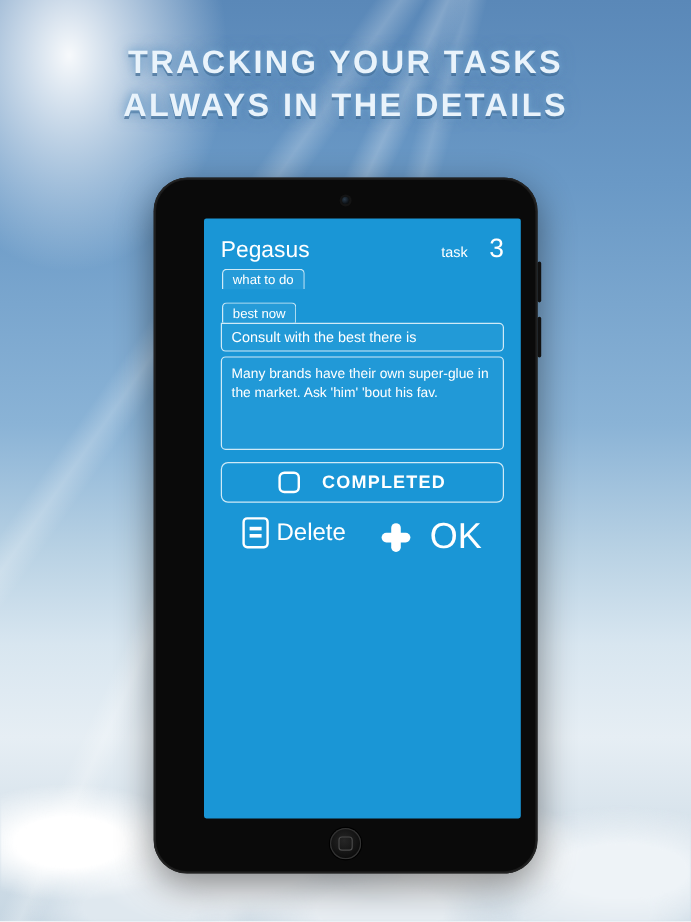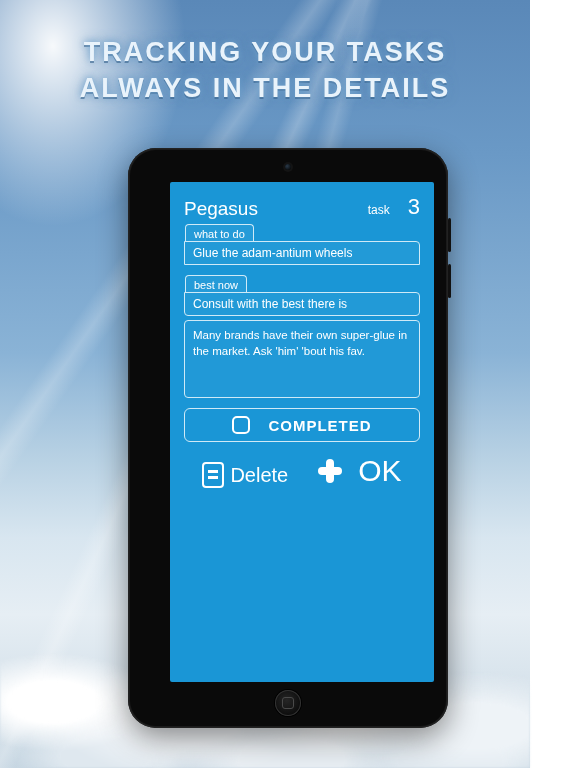--- a/index.html
+++ b/index.html
@@ -1,19 +1,19 @@
 <!DOCTYPE html>
 <html><head>
 <meta charset="utf-8">
 <style>
   * { margin: 0; padding: 0; box-sizing: border-box; }
   html, body { width: 576px; height: 768px; overflow: hidden; font-family: Arial, Helvetica, sans-serif; }
 
   .bg {
-    width: 530px; height: 768px;
+    width: 576px; height: 768px;
     background:
       radial-gradient(ellipse 220px 300px at 10% 6%, rgba(255,255,255,0.95), rgba(255,255,255,0) 60%),
       linear-gradient(to bottom, #5a88b8 0%, #6a99c6 20%, #8ab3d6 46%, #b9d2e4 60%, #d8e6f0 70%, #e6eef4 80%, #c6d6e2 100%);
     position: relative;
   }
 
   
   .bg::before {
     content: "";
     position: absolute; inset: 0;
@@ -142,21 +142,21 @@
     padding: 7px 0;
     display: flex; align-items: center; justify-content: center; gap: 18px;
     font-size: 15px; font-weight: 700; letter-spacing: 1px;
   }
   .chk {
     width: 18px; height: 18px; border: 2.5px solid #fff; border-radius: 5px;
   }
 
   .actions {
     margin-top: 12px;
-    display: flex; align-items: flex-end; justify-content: center; gap: 30px;
+    display: flex; align-items: flex-start; justify-content: center; gap: 30px;
   }
   .btn { display: flex; align-items: center; gap: 6px; font-size: 20px; }
   .btn.ok { font-size: 30px; gap: 16px; }
   .delicon {
     width: 22px; height: 26px; border: 2.5px solid #fff; border-radius: 4px;
     position: relative; display: inline-block;
   }
   .delicon::before, .delicon::after {
     content: ""; position: absolute; left: 4px; right: 4px; height: 2.5px; background: #fff;
   }
@@ -190,21 +190,20 @@
       <div class="hdr">
         <div class="title">Pegasus</div>
         <div class="taskwrap">
           <span class="tasklabel">task</span>
           <span class="tasknum">3</span>
         </div>
       </div>
 
       <div class="section">
         <div class="tab">what to do</div>
-        <div class="row1">Glue the adam-antium wheels</div>
       </div>
 
       <div class="section section2">
         <div class="tab">best now</div>
         <div class="row1">Consult with the best there is</div>
         <div class="box">Many brands have their own super-glue in the market. Ask 'him' 'bout his fav.</div>
       </div>
 
       <div class="completed">
         <span class="chk"></span>

